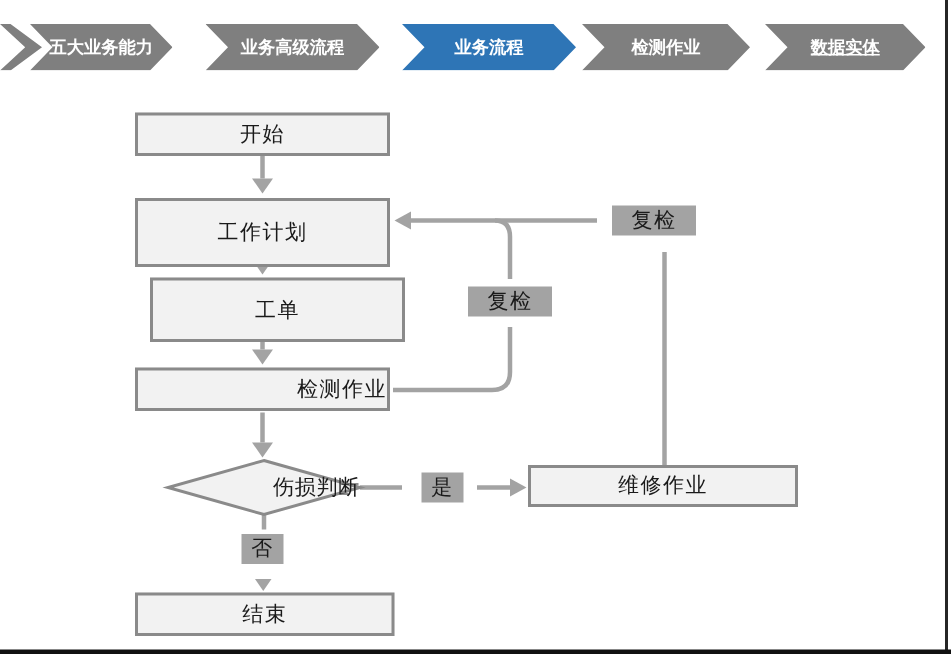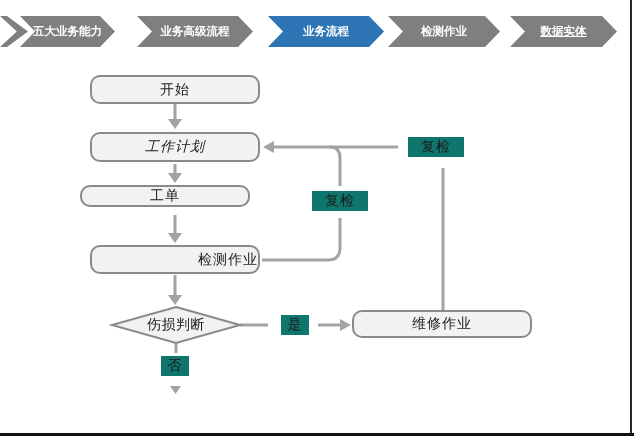--- a/index.html
+++ b/index.html
@@ -22,29 +22,29 @@
   }
 
   
   .node{
     position:absolute;box-sizing:border-box;
     background:#F2F2F2;border:2px solid #8A8A8A;
     display:flex;align-items:center;justify-content:center;
     font-size:14px;color:#1A1A1A;letter-spacing:1px;
   }
   .diamond-label{
-    position:absolute;display:flex;align-items:center;justify-content:center;
+    position:absolute;display:flex;align-items:center;justify-content:flex-end;
     font-size:14px;color:#1A1A1A;background:transparent;z-index:3;letter-spacing:0.5px;
   }
   .edge-label{
     position:absolute;display:flex;align-items:center;justify-content:center;
-    font-size:14px;color:#1A1A1A;background:#0f766e;z-index:3;letter-spacing:1px;
+    font-size:14px;color:#1A1A1A;background:#a3a3a3;z-index:3;letter-spacing:1px;
   }
   svg#connectors{position:absolute;left:0;top:0;z-index:1;}
-  .node{z-index:2;border-radius:10px;}
+  .node{z-index:2;}
 
   
   .border-right{position:absolute;right:2px;top:0;width:2px;height:434px;background:#262626;}
   .border-bottom{position:absolute;left:0;top:433px;width:634px;height:3px;background:#111111;}
 </style>
 </head>
 <body>
 
 <div id="canvas">
 
@@ -94,34 +94,37 @@
       <polygon points="340,319 340,331 351,325"></polygon>
       <polygon points="274,141 274,153 263,147"></polygon>
       <polygon points="170,386 181,386 175.5,394"></polygon>
     </g>
     <polygon points="176,307 240,325 176,343 112,325" fill="#F2F2F2" stroke="#8A8A8A" stroke-width="2"></polygon>
   </svg>
 
   <div class="node" style="left:90px;top:75px;width:170px;height:29px;">
     <span>开始</span>
   </div>
-  <div class="node" style="left:90px;top:132px;width:170px;height:30px;font-style:italic;">
+  <div class="node" style="left:90px;top:132px;width:170px;height:46px;">
     <span>工作计划</span>
   </div>
-  <div class="node" style="left:80px;top:185px;width:170px;height:22px;">
+  <div class="node" style="left:100px;top:185px;width:170px;height:43px;">
     <span>工单</span>
   </div>
   <div class="node" style="left:90px;top:245px;width:170px;height:29px;justify-content:flex-end;">
     <span>检测作业</span>
   </div>
   <div class="diamond-label" style="left:112px;top:307px;width:128px;height:36px;">
     <span>伤损判断</span>
   </div>
   <div class="node" style="left:352px;top:310px;width:180px;height:28px;">
     <span>维修作业</span>
+  </div>
+  <div class="node" style="left:90px;top:395px;width:173px;height:29px;">
+    <span>结束</span>
   </div>
 
   <div class="edge-label" style="left:312px;top:191px;width:56px;height:20px;">复检</div>
   <div class="edge-label" style="left:408px;top:137px;width:56px;height:20px;">复检</div>
   <div class="edge-label" style="left:281px;top:315px;width:28px;height:20px;">是</div>
   <div class="edge-label" style="left:161px;top:356px;width:28px;height:20px;">否</div>
 
   <div class="border-right"></div>
   <div class="border-bottom"></div>
 </div>

